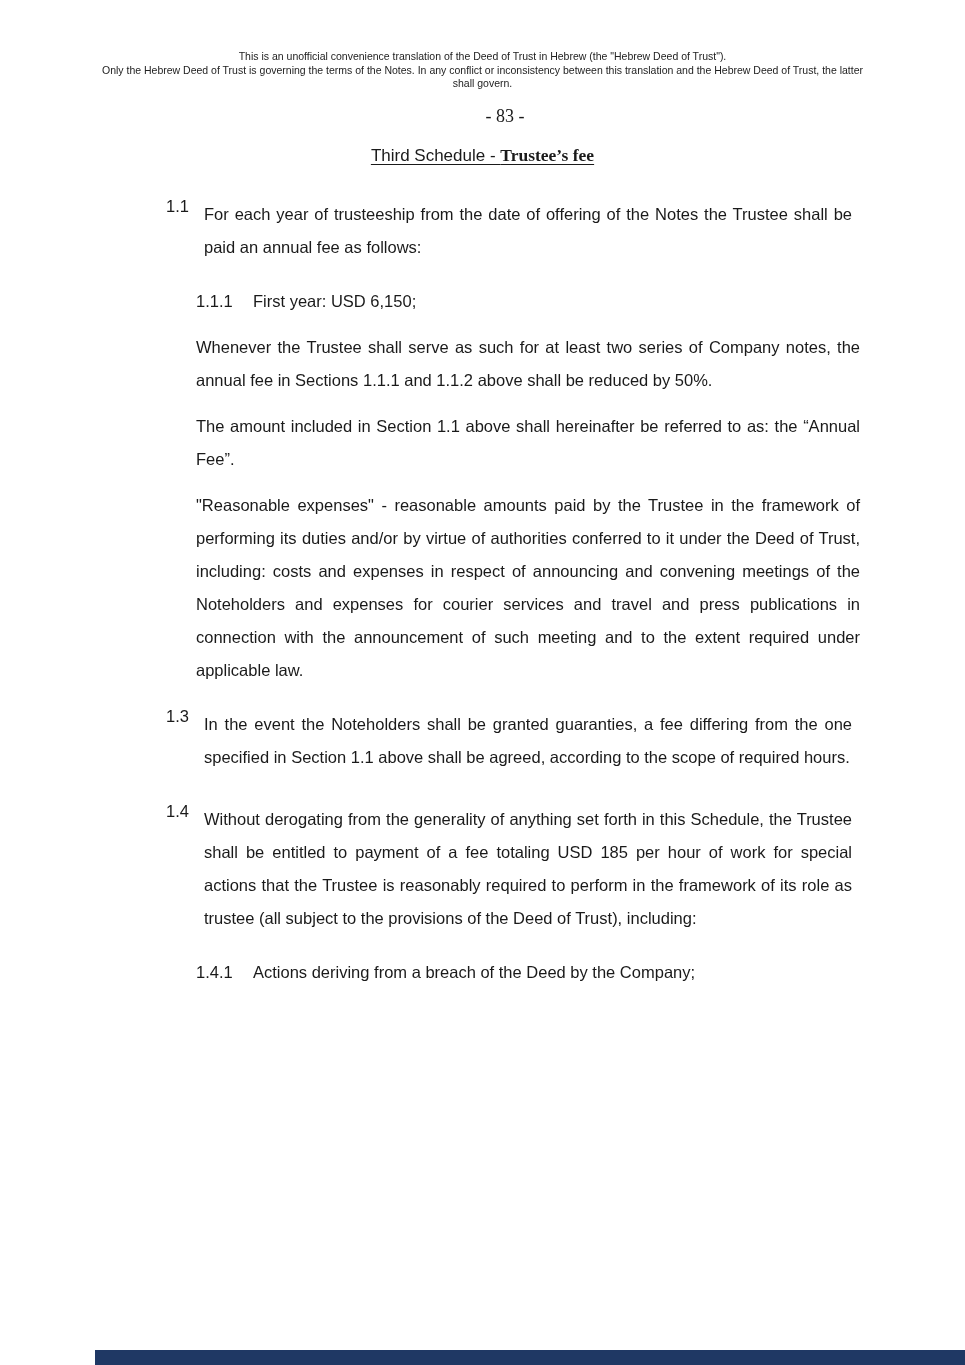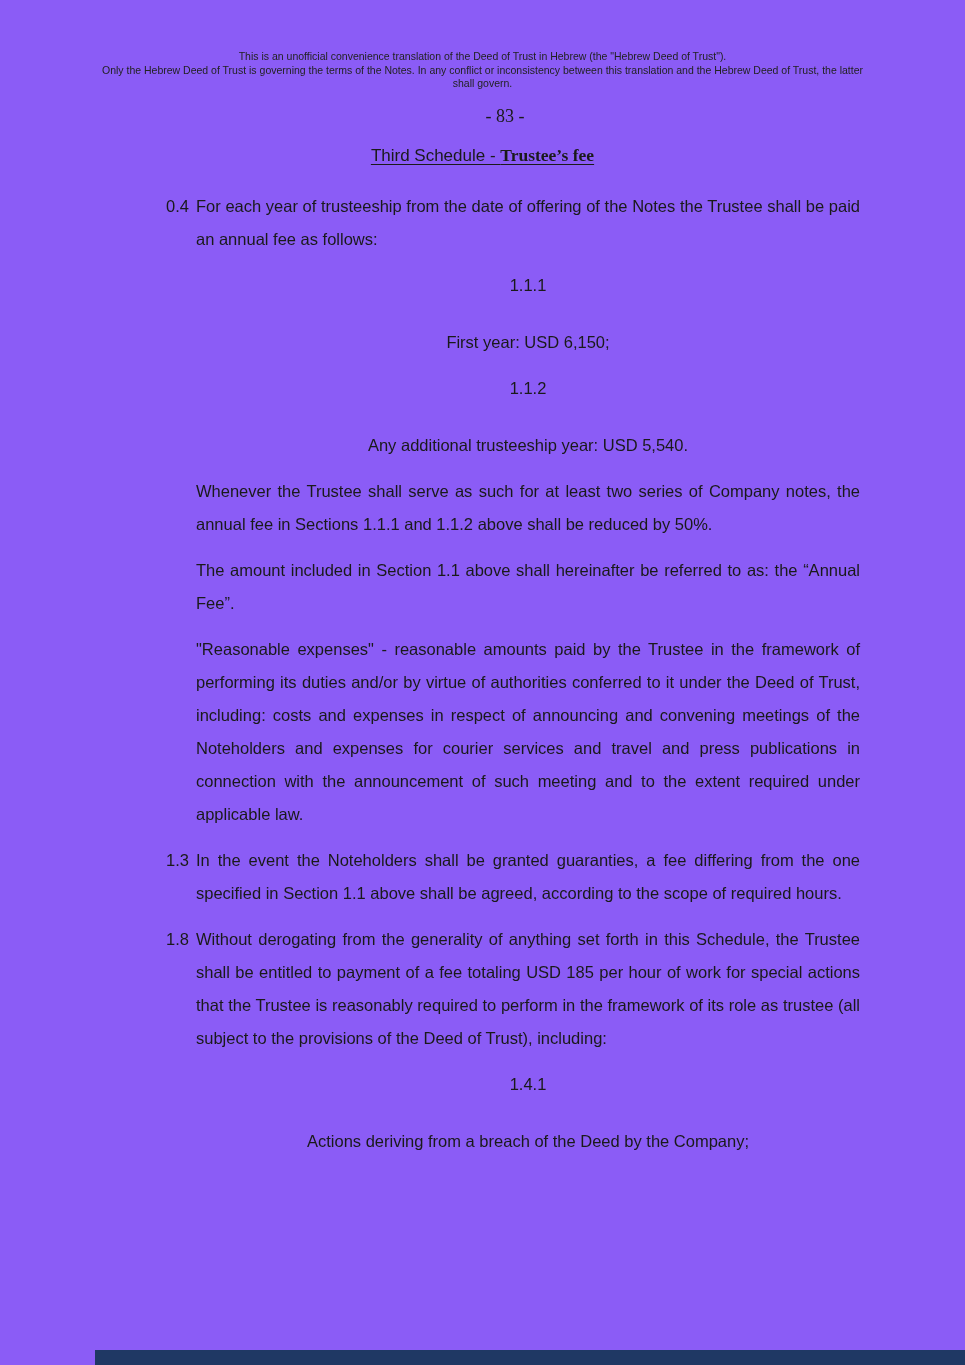--- a/index.html
+++ b/index.html
@@ -2,21 +2,21 @@
 <html><head>
 <meta charset="utf-8">
 <style>
   * { box-sizing: border-box; }
   html, body { margin: 0; padding: 0; background: #e8e8e8; }
   .page {
     position: relative;
     width: 965px;
     height: 1365px;
     margin: 0 auto;
-    background: #8b5cf6;
+    background: #ffffff;
     font-family: "Liberation Sans", sans-serif;
     color: #1a1a1a;
     overflow: hidden;
   }
   .disclaimer {
     padding-top: 50px;
     text-align: center;
     font-size: 10.5px;
     line-height: 13.5px;
     color: #222;
@@ -46,22 +46,22 @@
   .content {
     margin: 24px 0 0 166px;
     width: 694px;
     font-size: 16.5px;
     line-height: 33px;
   }
   .intro { margin: 0; text-align: justify; }
   .section { margin-top: 13px; }
   .num-row { display: flex; align-items: flex-start; margin-top: 13px; }
   .num { flex: 0 0 30px; }
-  .num-text { flex: 1; margin: 0; text-align: justify; }
-  .sub-row { display: flex; align-items: center; margin: 13px 0 0 30px; flex-direction: column; }
+  .num-text { flex: 1; margin: 8px; text-align: justify; }
+  .sub-row { display: flex; align-items: flex-end; margin: 13px 0 0 30px; }
   .sub-num { flex: 0 0 57px; }
   .sub-text { flex: 1; margin: 0; }
   .sec-para { margin: 13px 0 0 30px; text-align: justify; }
   .footer-bar {
     position: absolute;
     left: 95px;
     right: 0;
     bottom: 0;
     height: 15px;
     background: #1f3864;
@@ -81,49 +81,45 @@
 
   <div class="title-wrap">
     <span class="title-underline"><span>Third Schedule - </span><span class="title-bold">Trustee’s fee</span></span>
   </div>
 
   <div class="content">
 
 
     <div class="section">
       <div class="num-row">
-        <span class="num">0.4</span>
+        <span class="num">1.1</span>
         <p class="num-text">For each year of trusteeship from the date of offering of the Notes the Trustee shall be paid an annual fee as follows:</p>
       </div>
       <div class="sub-row">
         <span class="sub-num">1.1.1</span>
         <p class="sub-text">First year: USD 6,150;</p>
-      </div>
-      <div class="sub-row">
-        <span class="sub-num">1.1.2</span>
-        <p class="sub-text">Any additional trusteeship year: USD 5,540.</p>
       </div>
       <p class="sec-para">Whenever the Trustee shall serve as such for at least two series of Company notes, the annual fee in Sections 1.1.1 and 1.1.2 above shall be reduced by 50%.</p>
       <p class="sec-para">The amount included in Section 1.1 above shall hereinafter be referred to as: the “Annual Fee”.</p>
     </div>
 
     <div class="section">
       <p class="sec-para">"Reasonable expenses" - reasonable amounts paid by the Trustee in the framework of performing its duties and/or by virtue of authorities conferred to it under the Deed of Trust, including: costs and expenses in respect of announcing and convening meetings of the Noteholders and expenses for courier services and travel and press publications in connection with the announcement of such meeting and to the extent required under applicable law.</p>
     </div>
 
     <div class="section">
       <div class="num-row">
         <span class="num">1.3</span>
         <p class="num-text">In the event the Noteholders shall be granted guaranties, a fee differing from the one specified in Section 1.1 above shall be agreed, according to the scope of required hours.</p>
       </div>
     </div>
 
     <div class="section">
       <div class="num-row">
-        <span class="num">1.8</span>
+        <span class="num">1.4</span>
         <p class="num-text">Without derogating from the generality of anything set forth in this Schedule, the Trustee shall be entitled to payment of a fee totaling USD 185 per hour of work for special actions that the Trustee is reasonably required to perform in the framework of its role as trustee (all subject to the provisions of the Deed of Trust), including:</p>
       </div>
       <div class="sub-row">
         <span class="sub-num">1.4.1</span>
         <p class="sub-text">Actions deriving from a breach of the Deed by the Company;</p>
       </div>
     </div>
 
   </div>
 

